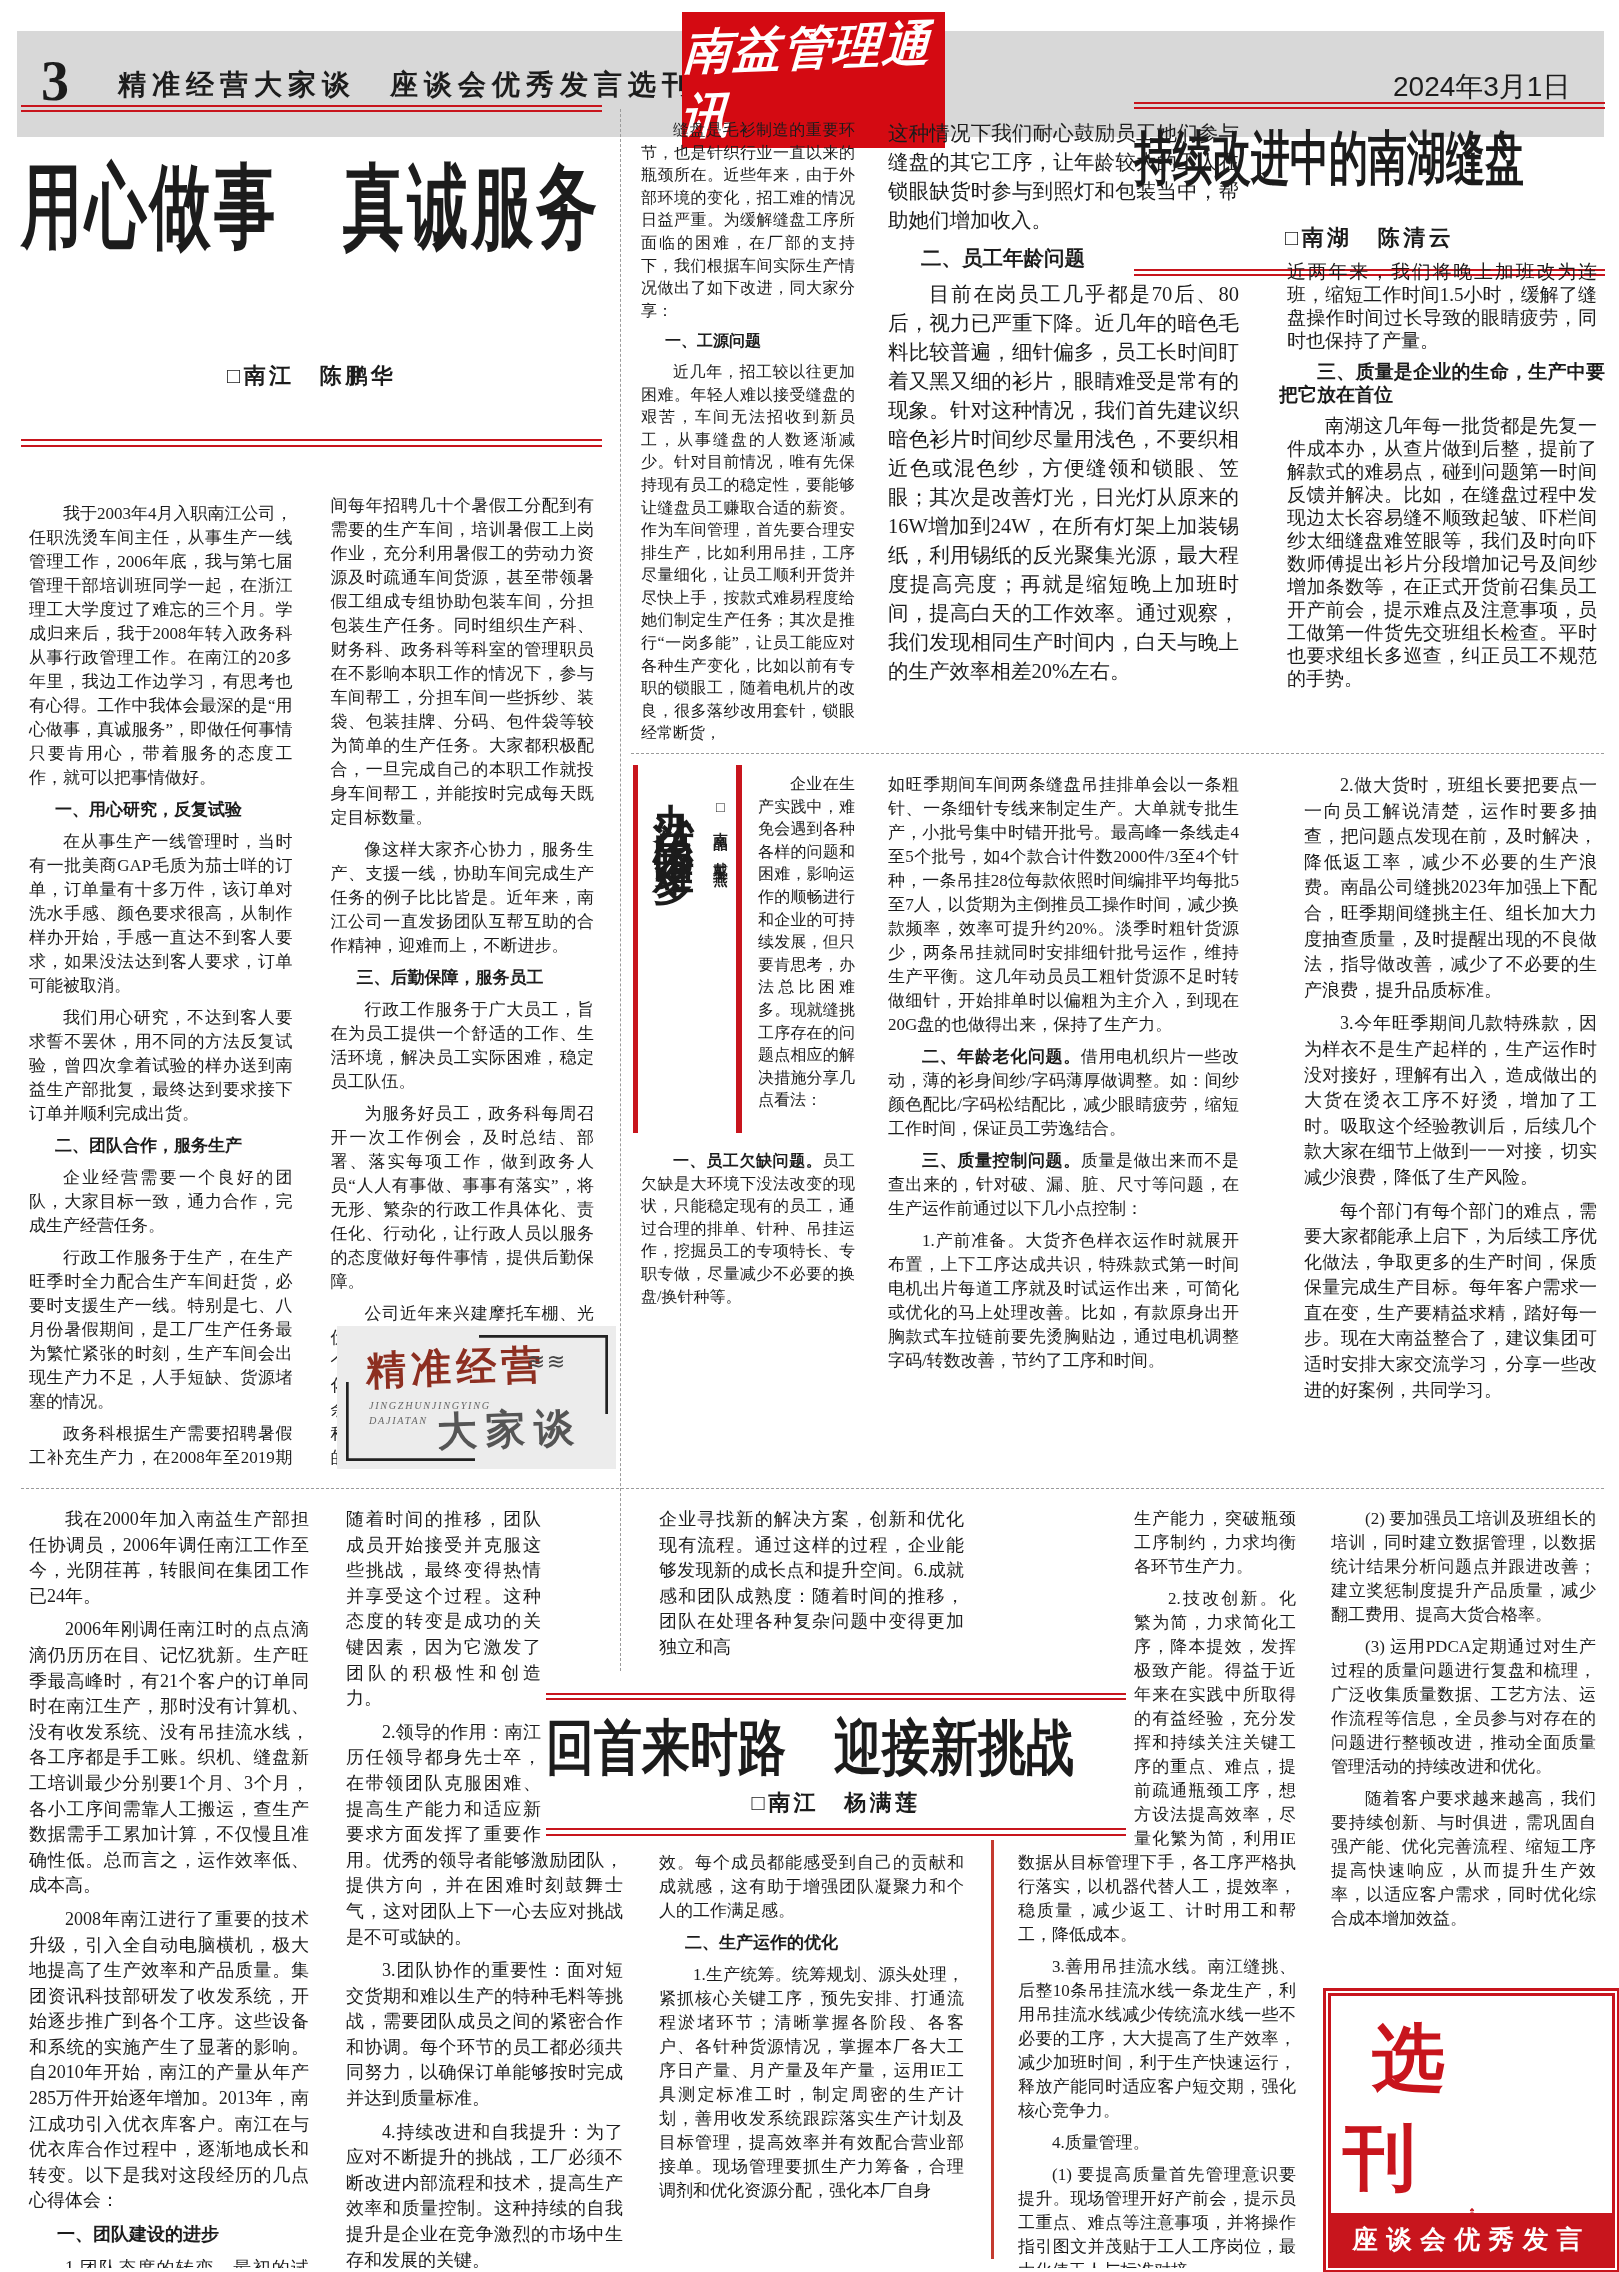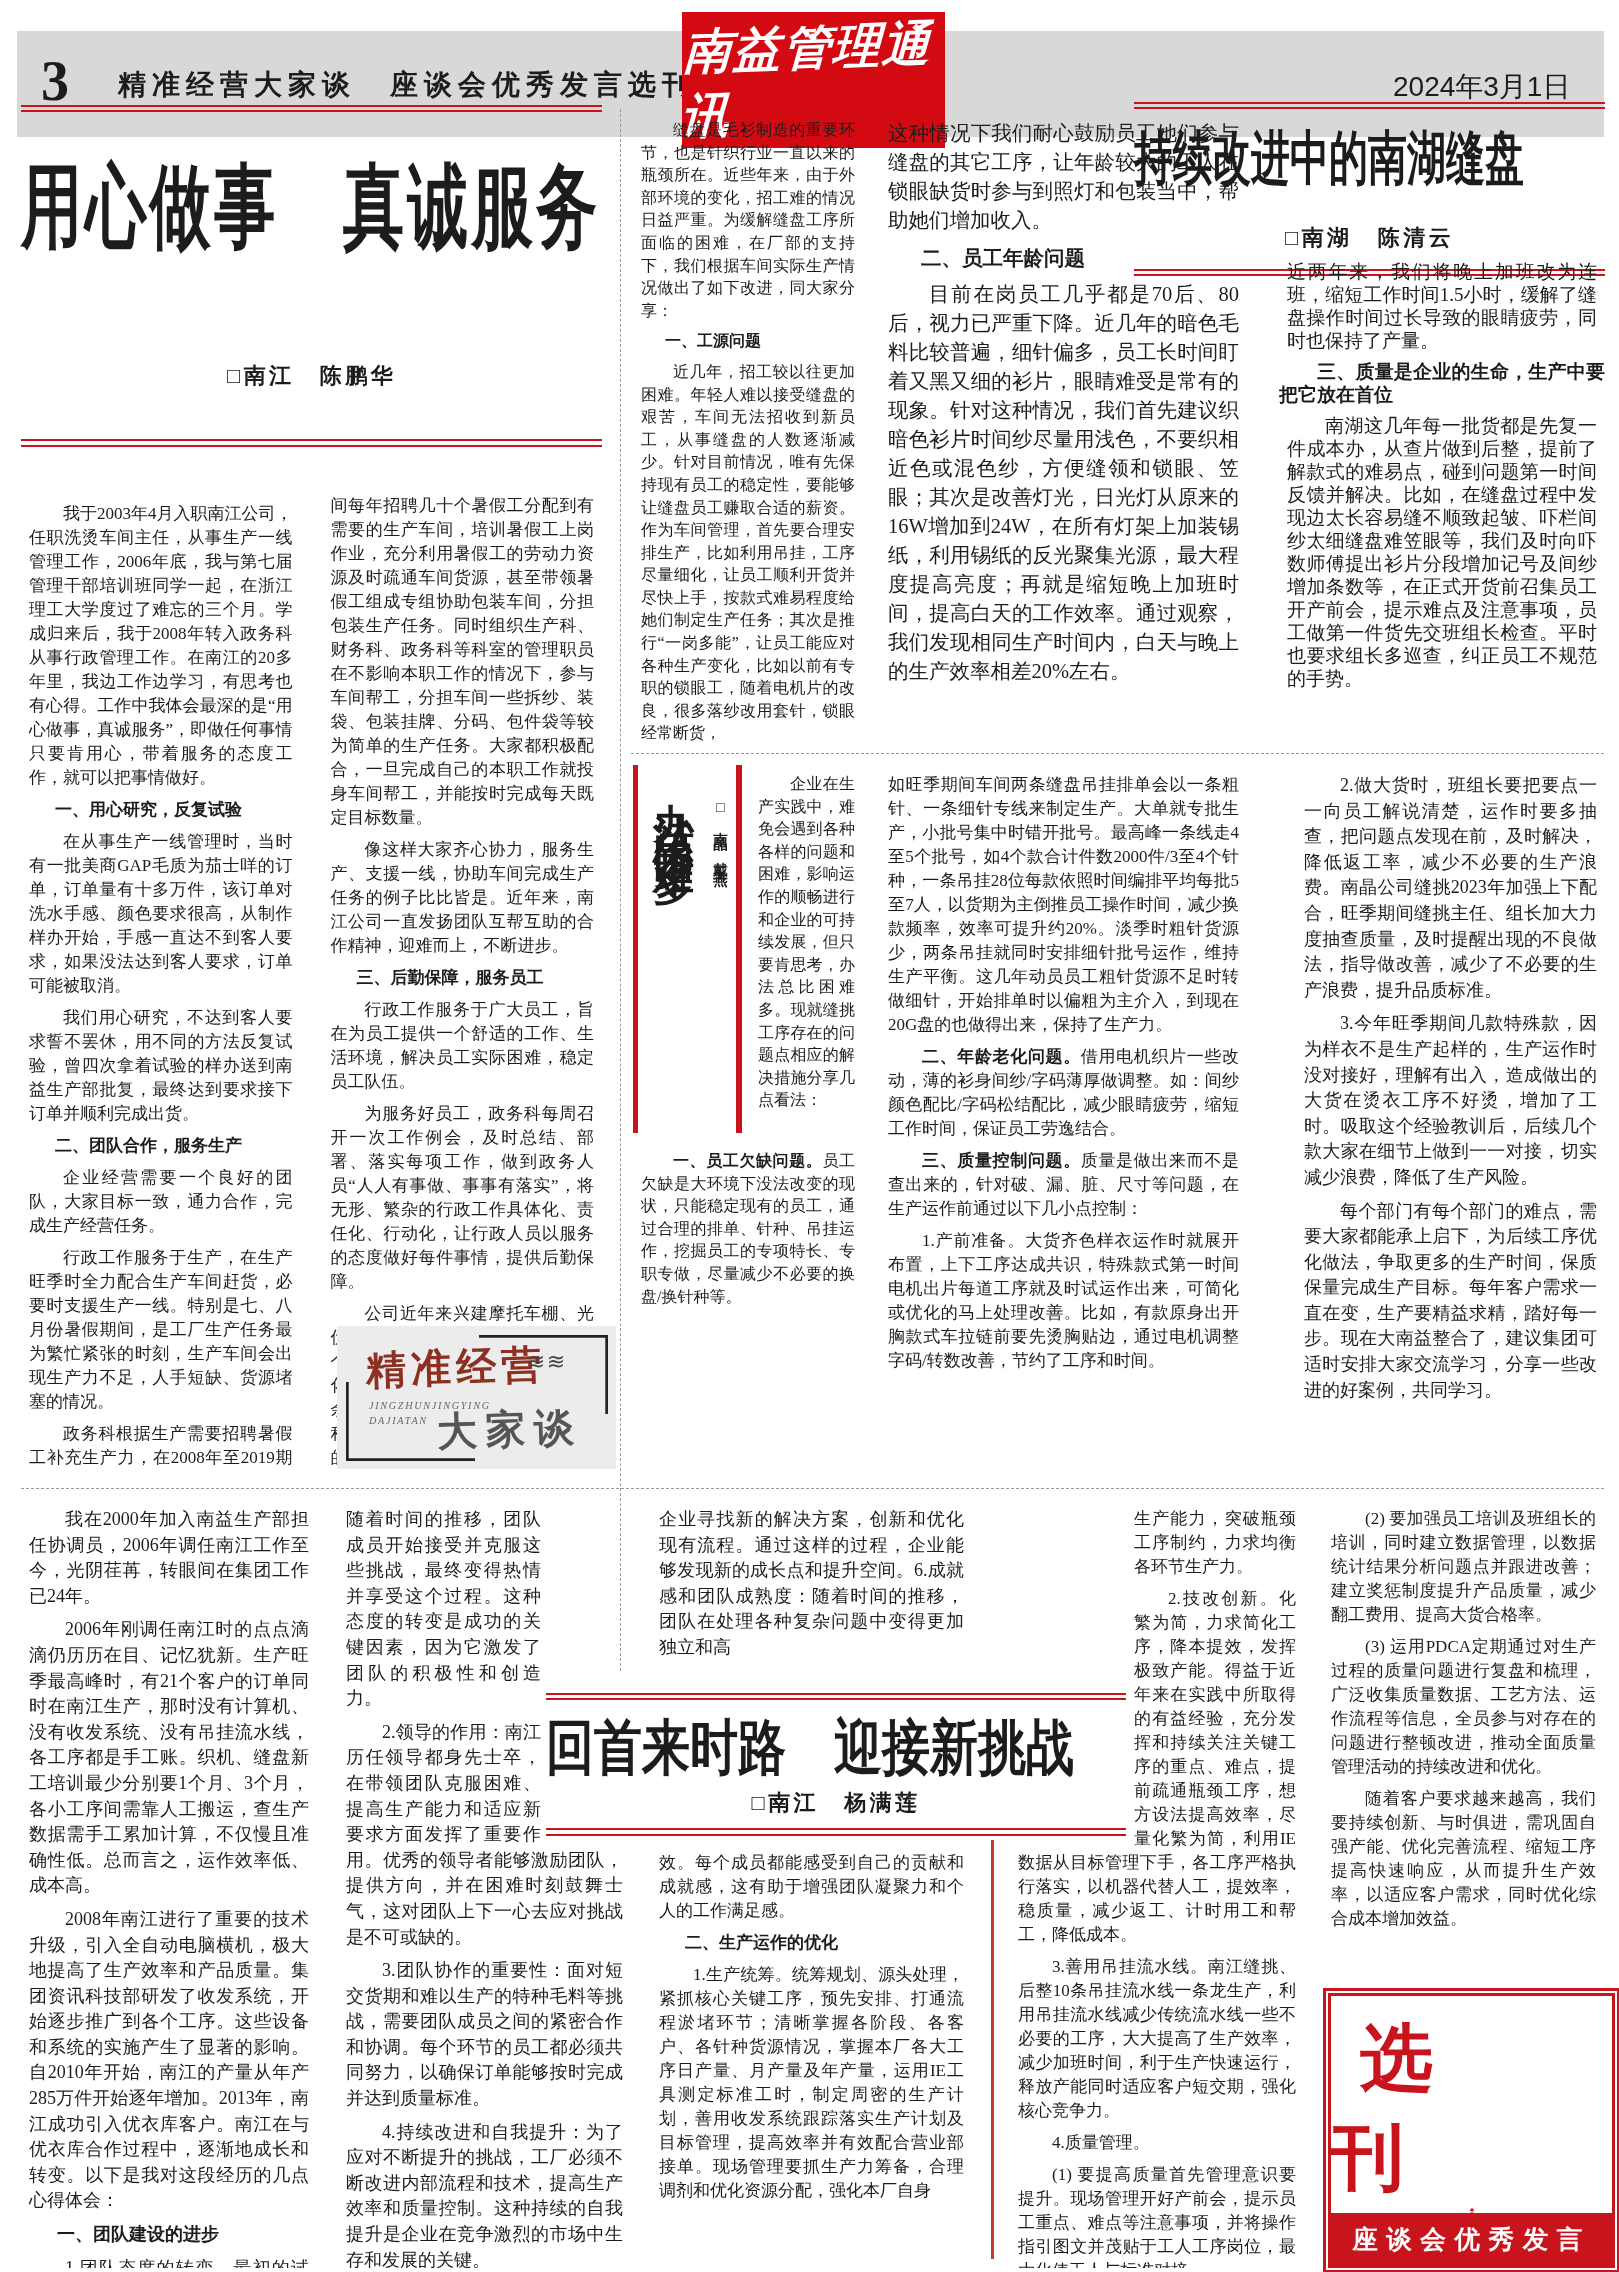--- a/index.html
+++ b/index.html
@@ -55,21 +55,21 @@
   .jz-line1{position:absolute;top:13.6px;left:29px;font-size:40px;font-weight:bold;color:#8d2f21;
             letter-spacing:5.1px;font-family:"Liberation Serif",serif;transform:rotate(-2deg);}
   .jz-line2{position:absolute;bottom:12px;right:34px;font-size:40px;font-weight:bold;color:#555;
             letter-spacing:8.5px;font-family:"Liberation Serif",serif;transform:rotate(-2deg);}
   .jz-py{position:absolute;left:32px;top:73px;font-size:10.2px;font-style:italic;color:#666;
          letter-spacing:1.7px;line-height:14.5px;font-family:"Liberation Serif",serif;}
   .jz-waves{position:absolute;top:29px;right:49px;color:#444;font-size:22px;line-height:13.6px;letter-spacing:1.7px;}
   
   .xkbox{border:8.5px double #c8151d;background:#fff;display:flex;flex-direction:column;align-items:center;}
   .xk-title{font-size:73px;font-weight:bold;color:#c8151d;letter-spacing:29px;text-indent:29px;
-            margin-top:13.6px;font-family:"Liberation Serif",serif;}
+            margin-top:13.6px;font-family:"Liberation Serif",serif;padding-left:12px;}
   .xk-footer{margin-top:auto;width:100%;background:#c8151d;color:#fff;text-align:center;
              font-size:25.6px;font-weight:bold;letter-spacing:8.5px;padding:8.5px 0;
              font-family:"Liberation Sans",sans-serif;}
 </style>
 </head>
 <body>
 
 <div class="page">
 
   <div class="abs hband" style="left:17px;top:31px;width:1587px;height:106px;"></div>

